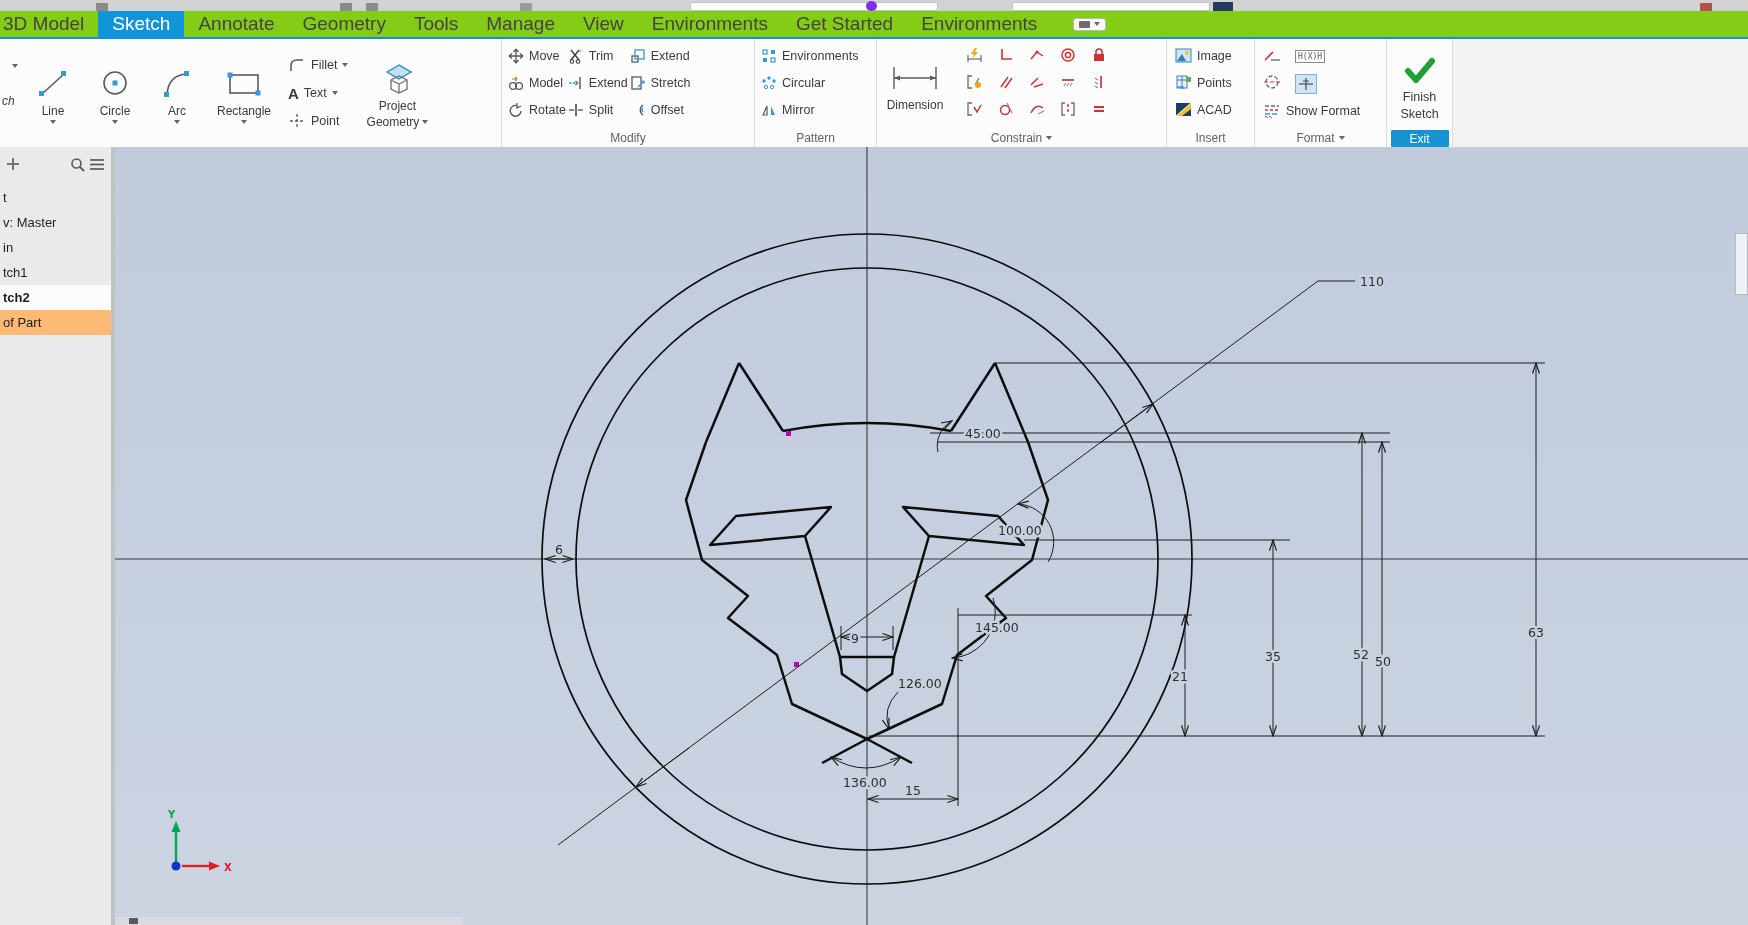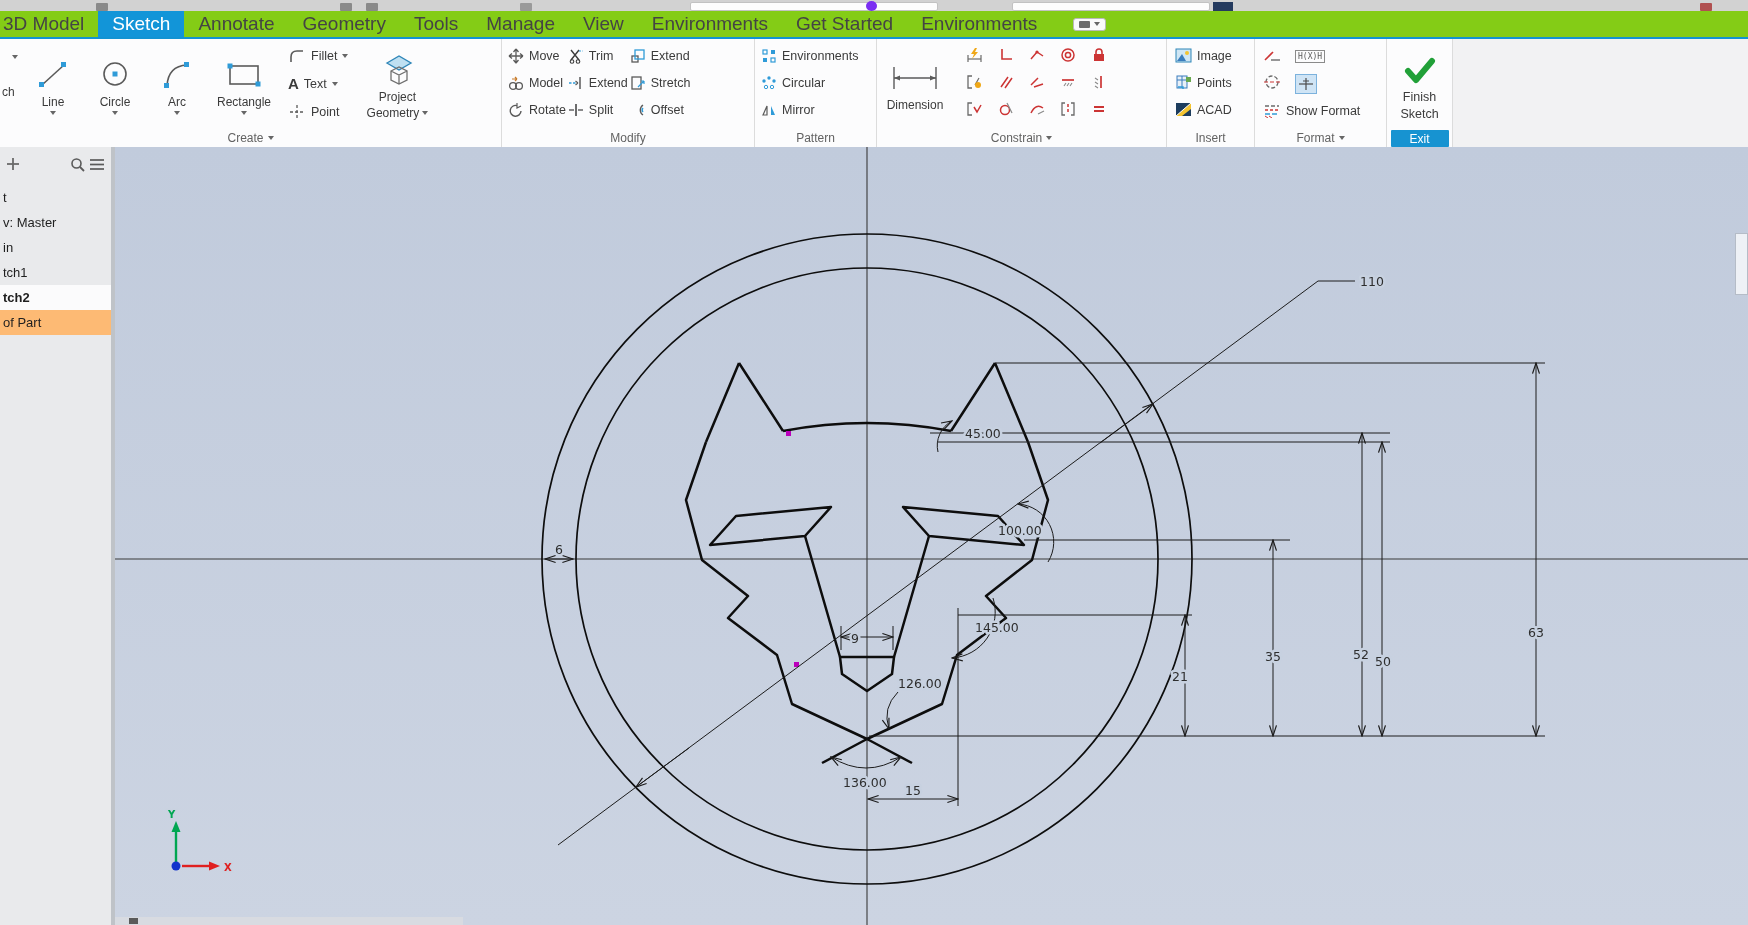--- a/index.html
+++ b/index.html
@@ -33,21 +33,21 @@
   .pbody { flex:1 1 auto; display:flex; align-items:center; }
   .plabel { flex:0 0 auto; height:19px; display:flex; align-items:center; justify-content:center;
     gap:4px; font-size:12px; color:#626262; }
   .bigbtn { width:62px; display:flex; flex-direction:column; align-items:center; justify-content:center;
     gap:2px; font-size:12px; color:#3b3b3b; padding-top:4px; cursor:default; }
   .bigbtn .ic { height:36px; display:flex; align-items:center; justify-content:center; }
   .smallcol { display:flex; flex-direction:column; justify-content:center; gap:3px; padding:0 8px; }
   .smallitem { display:flex; align-items:center; gap:5px; font-size:12.5px; color:#3b3b3b; height:25px; cursor:default; }
   .mgrid { display:grid; grid-auto-flow:column; grid-template-rows:repeat(3, 27px); gap:0 2px; padding:0 6px; }
   .cutbtn { width:22px; display:flex; flex-direction:column; align-items:flex-start; justify-content:flex-end;
-    font-size:12px; color:#3b3b3b; padding:0 0 14px 2px; overflow:hidden; }
+    font-size:12px; color:#3b3b3b; padding:0 0 14px 2px; overflow:hidden;font-style:italic; }
   .cgrid { display:grid; grid-template-columns:repeat(5, 31px); grid-template-rows:repeat(3, 27px);
     align-items:center; justify-items:center; padding:0 6px; }
   .dimbtn { width:76px; border-right:none; }
   .exitlbl { background:#1793d1; color:#fff; margin:0 3px; border-radius:1px; height:17px;
     display:flex; align-items:center; justify-content:center; font-size:12px; width:58px; align-self:center; }
   .finishp { width:66px; }
   .finishp .bigbtn { width:66px; font-size:12.5px; line-height:1.15; }
   .ribbon-fill { flex:1 1 auto; background:#f2f2f3; }
 
   
@@ -184,24 +184,20 @@
                 <path d="M14,18 L22,14 L30,18 L30,27 L22,31 L14,27 Z M14,18 L22,22 L30,18 M22,22 L22,31" fill="none" stroke="#707070" stroke-width="1.3"></path>
               </svg>
           </span>
           <span>Project</span>
           <span style="display:flex;align-items:center;gap:3px">
               <span>Geometry</span>
               <span class="caret"></span>
             </span>
         </div>
       </div>
-      <div class="plabel">
-        <span>Create</span>
-          <span class="caret"></span>
-      </div>
     </div>
 
     <div class="panel" style="width:253px">
       <div class="pbody">
         <div class="mgrid">
           <div class="smallitem">
             <svg width="16" height="16">
                 <path d="M8,1 L8,15 M1,8 L15,8 M8,1 L5.5,4 M8,1 L10.5,4 M8,15 L5.5,12 M8,15 L10.5,12 M1,8 L4,5.5 M1,8 L4,10.5 M15,8 L12,5.5 M15,8 L12,10.5" stroke="#5a5a5a" stroke-width="1.3" fill="none"></path>
               </svg>
             <span>Move</span>

